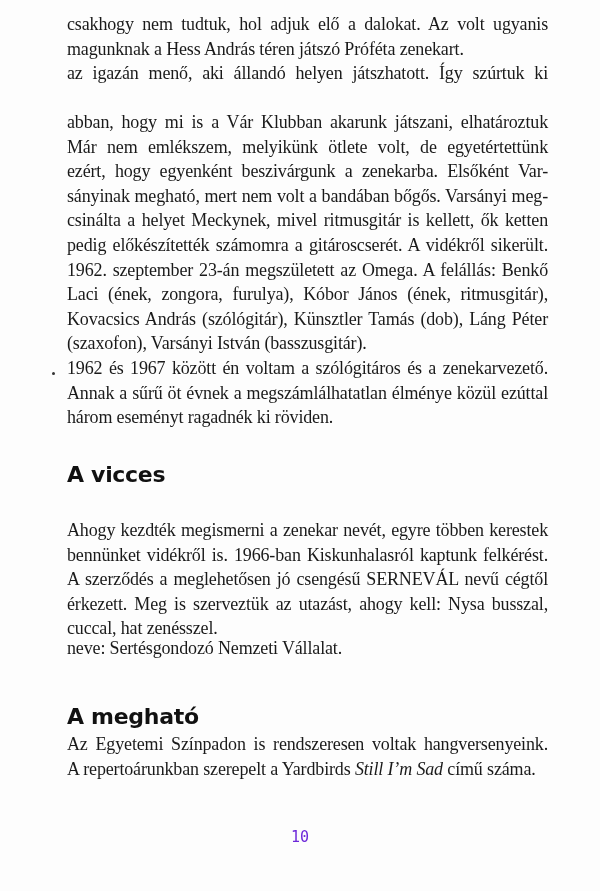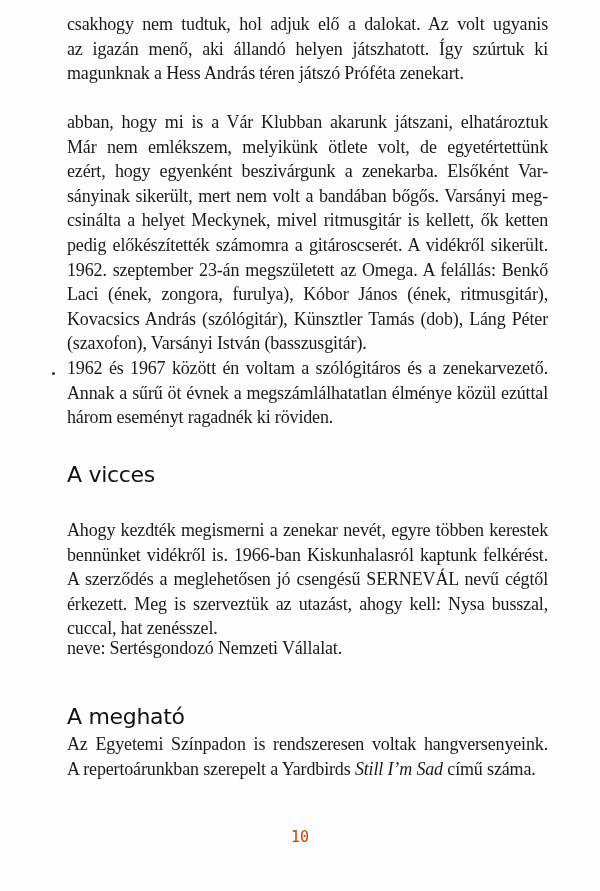--- a/index.html
+++ b/index.html
@@ -18,48 +18,48 @@
     font-size: 18px; line-height: 24.6px;
     text-align: justify;
     margin: 0;
     letter-spacing: -0.15px;
   }
   .para .line { display: block; text-align: justify; text-align-last: justify; white-space: nowrap; }
   .para .line.last { text-align-last: left; }
   .heading {
     position: absolute; left: 0;
     font-family: "DejaVu Sans", "Liberation Sans", sans-serif;
-    font-weight: normal; font-size: 22px; letter-spacing: -0.3px;
+    font-weight: bold; font-size: 22px; letter-spacing: -0.3px;
     color: #111; margin: 0;
   }
   .page-number {
     position: absolute; left: 0; width: 600px; top: 828px;
     text-align: center;
     font-family: "DejaVu Sans Mono", "Liberation Mono", monospace;
-    font-size: 15px; color: #c2410c;
+    font-size: 15px; color: #6d28d9;
   }
   .dot { position: absolute; left: 52px; top: 372px; width: 3px; height: 3px; background: #333; border-radius: 50%; }
   em { font-style: italic; }
 </style>
 </head>
 <body>
 
 <div class="page">
 
   <p class="para" style="top:12px">
     <span class="line">csakhogy nem tudtuk, hol adjuk elő a dalokat. Az volt ugyanis</span>
+    <span class="line last">magunknak a Hess András téren játszó Próféta zenekart.</span>
     <span class="line">az igazán menő, aki állandó helyen játszhatott. Így szúrtuk ki</span>
-    <span class="line last">magunknak a Hess András téren játszó Próféta zenekart.</span>
   </p>
 
   <p class="para" style="top:110px">
     <span class="line">abban, hogy mi is a Vár Klubban akarunk játszani, elhatároztuk</span>
     <span class="line">Már nem emlékszem, melyikünk ötlete volt, de egyetértettünk</span>
     <span class="line">ezért, hogy egyenként beszivárgunk a zenekarba. Elsőként Var-</span>
-    <span class="line">sányinak sikerült, mert nem volt a bandában bőgős. Varsányi meg-</span>
+    <span class="line">sányinak megható, mert nem volt a bandában bőgős. Varsányi meg-</span>
     <span class="line">csinálta a helyet Meckynek, mivel ritmusgitár is kellett, ők ketten</span>
     <span class="line">pedig előkészítették számomra a gitároscserét. A vidékről sikerült.</span>
     <span class="line">1962. szeptember 23-án megszületett az Omega. A felállás: Benkő</span>
     <span class="line">Laci (ének, zongora, furulya), Kóbor János (ének, ritmusgitár),</span>
     <span class="line">Kovacsics András (szólógitár), Künsztler Tamás (dob), Láng Péter</span>
     <span class="line last">(szaxofon), Varsányi István (basszusgitár).</span>
   </p>
 
   <p class="para" style="top:356px">
     <span class="line">1962 és 1967 között én voltam a szólógitáros és a zenekarvezető.</span>

